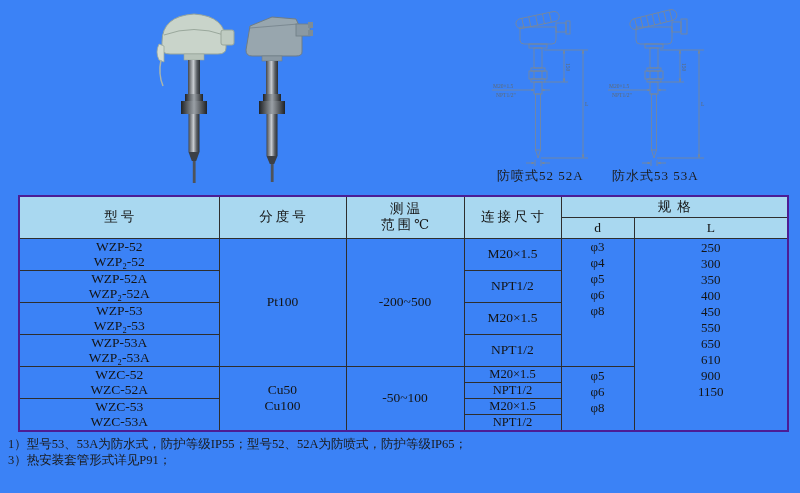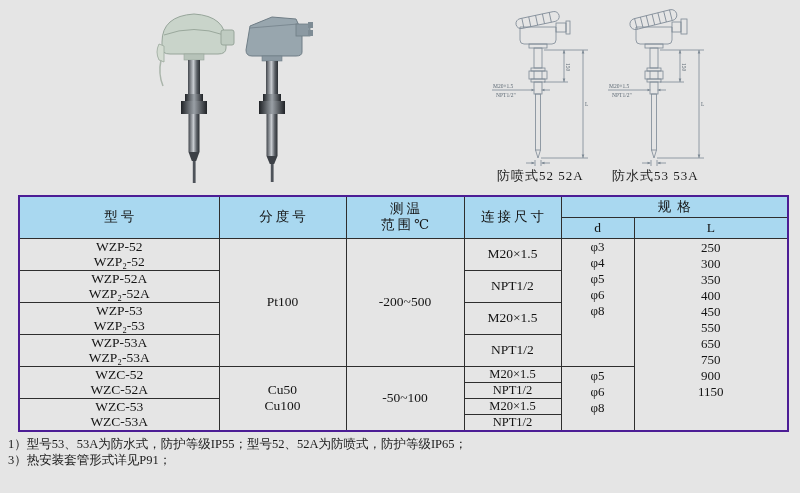--- a/index.html
+++ b/index.html
@@ -1,16 +1,16 @@
 <!DOCTYPE html>
 <html><head>
 <meta charset="utf-8">
 <style>
   html,body{margin:0;padding:0;background:#fff;}
-  .page{position:relative;width:800px;height:493px;background:#e5e5e5;overflow:hidden;
+  .page{position:relative;width:800px;height:493px;background:#3b82f6;overflow:hidden;
         font-family:"Liberation Serif","DejaVu Serif",serif;color:#141414;}
 
   
   .photo{position:absolute;left:122px;top:4px;}
 
   
   .drawing{position:absolute;top:6px;}
   .drawing.d52{left:490px;}
   .drawing.d53{left:606px;}
   .draw-caption{position:absolute;top:167px;font-size:13px;letter-spacing:1px;color:#1c1c1c;white-space:nowrap;}
@@ -260,21 +260,21 @@
           </td>
           <td class="l-cell" rowspan="8">
             <div class="col-fill h188">
               <div>250</div>
               <div>300</div>
               <div>350</div>
               <div>400</div>
               <div>450</div>
               <div>550</div>
               <div>650</div>
-              <div>750</div>
+              <div>610</div>
               <div>900</div>
               <div>1150</div>
             </div>
           </td>
         </tr>
         <tr style="height: 32px;">
           <td class="model-cell" rowspan="1">
             <div>WZP-52A</div>
             <div>WZP₂-52A</div>
           </td>

